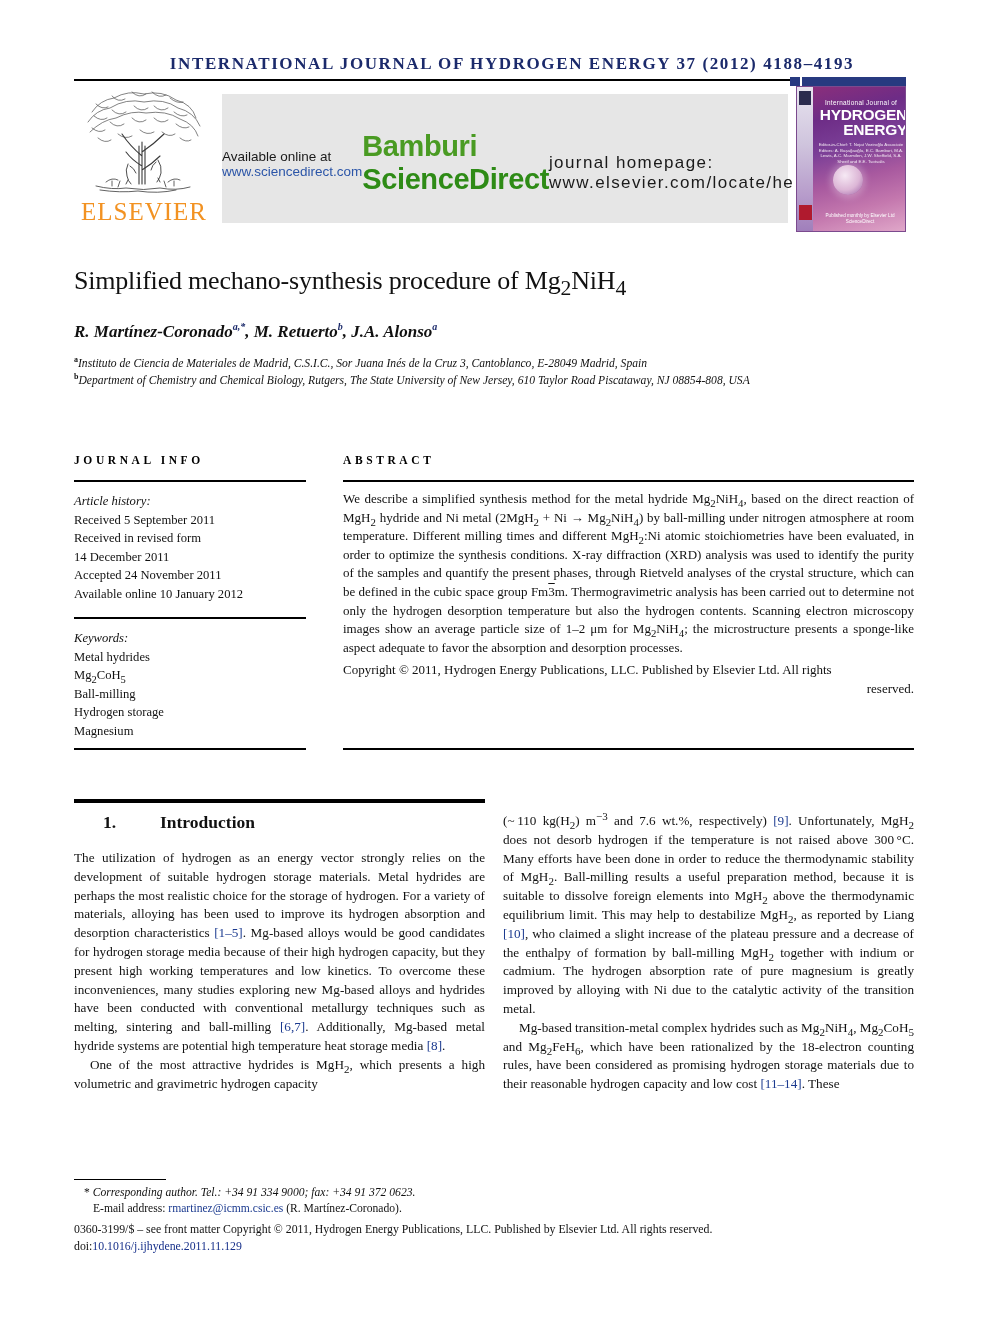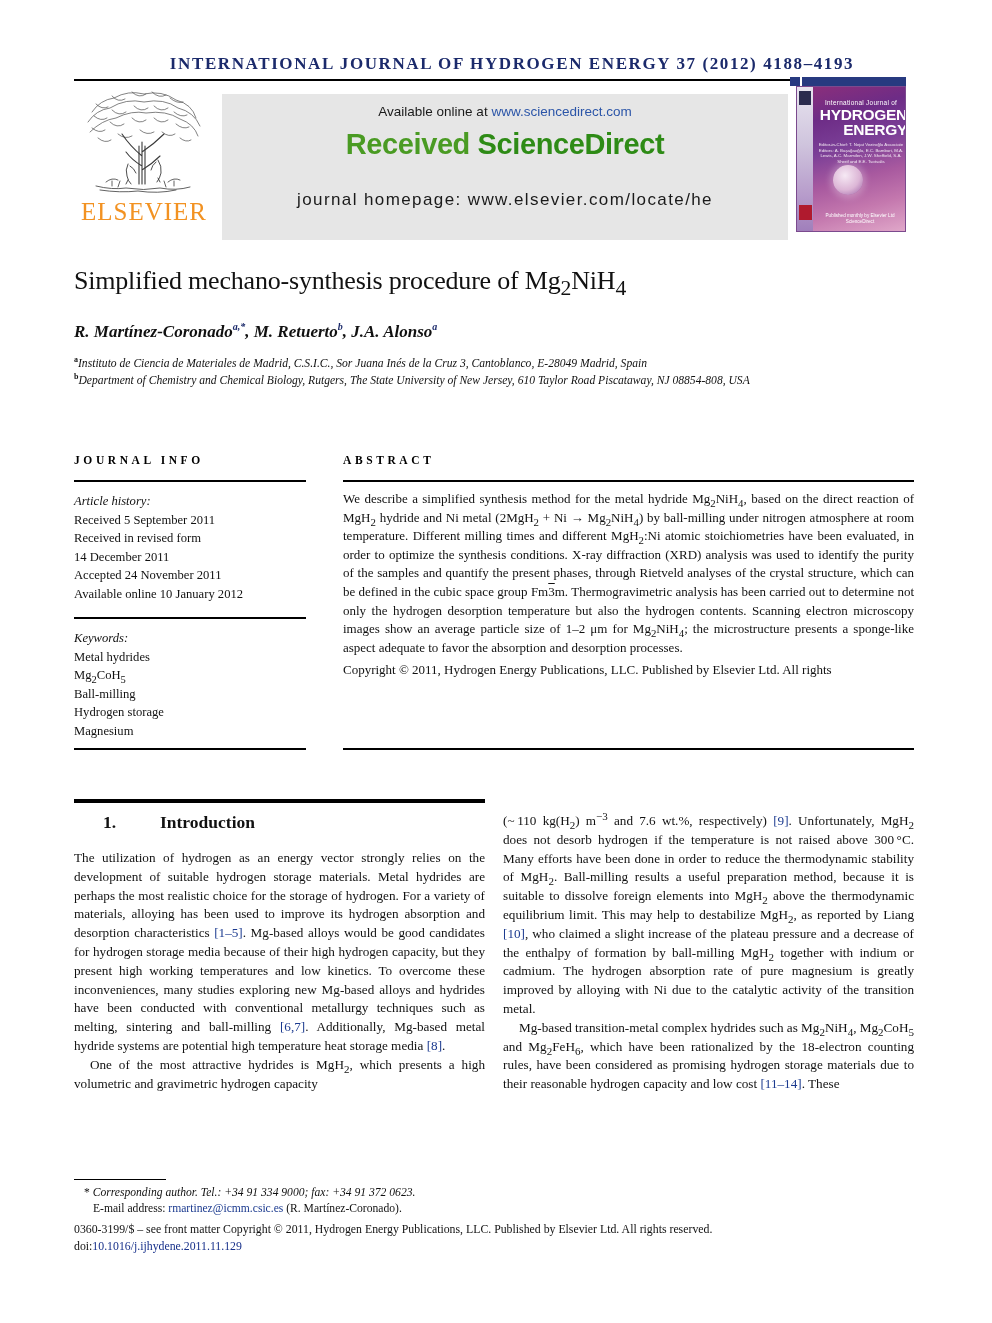--- a/index.html
+++ b/index.html
@@ -53,23 +53,23 @@
     font-family: "Liberation Serif", serif;
     font-size: 25px;
     letter-spacing: 1px;
     color: #f29222;
     margin-top: 1px;
     line-height: 1;
   }
 
   .sd-box {
     position: absolute; left: 148px; top: 8px;
-    width: 566px; height: 146px;
+    width: 566px; height: 129px;
     background: #e6e6e6;
-    display: flex; flex-direction: column; align-items: center;
+    display: flex; flex-direction: row; align-items: center;
   }
   .sd-avail {
     font-family: "Liberation Sans", sans-serif;
     font-size: 13.5px; color: #1a1a1a;
     margin-top: 10px;
   }
   .sd-avail a { color: #2b55a8; text-decoration: none; }
   .sciverse {
     margin-top: 9px;
     font-family: "Liberation Sans", sans-serif;
@@ -290,21 +290,21 @@
             <path d="M24 96 q6 -5 12 -2 M86 96 q6 -5 12 -2"></path>
             <path d="M30 100 l0 -5 M36 101 l2 -6 M84 101 l-2 -6 M92 100 l0 -5"></path>
           </g>
         </g>
       </svg>
       <div class="elsevier-word">ELSEVIER</div>
     </div>
 
     <div class="sd-box">
       <div class="sd-avail"><span>Available online at </span><a href="#">www.sciencedirect.com</a></div>
-      <div class="sciverse"><span class="sv-green">Received </span><span class="sv-dark">ScienceDirect</span></div>
+      <div class="sciverse"><span class="sv-green">Bamburi </span><span class="sv-dark">ScienceDirect</span></div>
       <div class="sd-home">journal homepage: www.elsevier.com/locate/he</div>
     </div>
 
     <div class="cover">
       <div class="lstrip"></div>
       <div class="badge-tl"></div>
       <div class="badge-bl"></div>
       <div class="ij">International Journal of</div>
       <div class="hydro"><span>HYDROGEN</span><br><span>ENERGY</span></div>
       <div class="eds">Editor-in-Chief: T. Nejat Veziroğlu
@@ -342,21 +342,21 @@
     <div>Ball-milling</div>
     <div>Hydrogen storage</div>
     <div>Magnesium</div>
   </div>
   <div class="secrule-left3"></div>
 
   <div class="hdr-abs">ABSTRACT</div>
   <div class="secrule-right"></div>
   <div class="abstract">
     <span>We describe a simplified synthesis method for the metal hydride Mg<sub>2</sub>NiH<sub>4</sub>, based on the direct reaction of MgH<sub>2</sub> hydride and Ni metal (2MgH<sub>2</sub> + Ni → Mg<sub>2</sub>NiH<sub>4</sub>) by ball-milling under nitrogen atmosphere at room temperature. Different milling times and different MgH<sub>2</sub>:Ni atomic stoichiometries have been evaluated, in order to optimize the synthesis conditions. X-ray diffraction (XRD) analysis was used to identify the purity of the samples and quantify the present phases, through Rietveld analyses of the crystal structure, which can be defined in the cubic space group Fm<span class="ovl">3</span>m. Thermogravimetric analysis has been carried out to determine not only the hydrogen desorption temperature but also the hydrogen contents. Scanning electron microscopy images show an average particle size of 1–2 μm for Mg<sub>2</sub>NiH<sub>4</sub>; the microstructure presents a sponge-like aspect adequate to favor the absorption and desorption processes.</span>
-    <span class="copy"><span>Copyright © 2011, Hydrogen Energy Publications, LLC. Published by Elsevier Ltd. All rights</span></span>
+    <span class="copy"><span>Copyright © 2011, Hydrogen Energy Publications, LLC. Published by Elsevier Ltd. All rights</span><span class="last">reserved.</span></span>
   </div>
   <div class="secrule-right2"></div>
 
   <div class="thick-rule"></div>
   <div class="sec-head"><span class="num">1.</span><span>Introduction</span></div>
 
   <div class="col-left">
     <p>The utilization of hydrogen as an energy vector strongly relies on the development of suitable hydrogen storage materials. Metal hydrides are perhaps the most realistic choice for the storage of hydrogen. For a variety of materials, alloying has been used to improve its hydrogen absorption and desorption characteristics <span class="ref">[1–5]</span>. Mg-based alloys would be good candidates for hydrogen storage media because of their high hydrogen capacity, but they present high working temperatures and low kinetics. To overcome these inconveniences, many studies exploring new Mg-based alloys and hydrides have been conducted with conventional metallurgy techniques such as melting, sintering and ball-milling <span class="ref">[6,7]</span>. Additionally, Mg-based metal hydride systems are potential high temperature heat storage media <span class="ref">[8]</span>.</p>
     <p>One of the most attractive hydrides is MgH<sub>2</sub>, which presents a high volumetric and gravimetric hydrogen capacity</p>
   </div>

